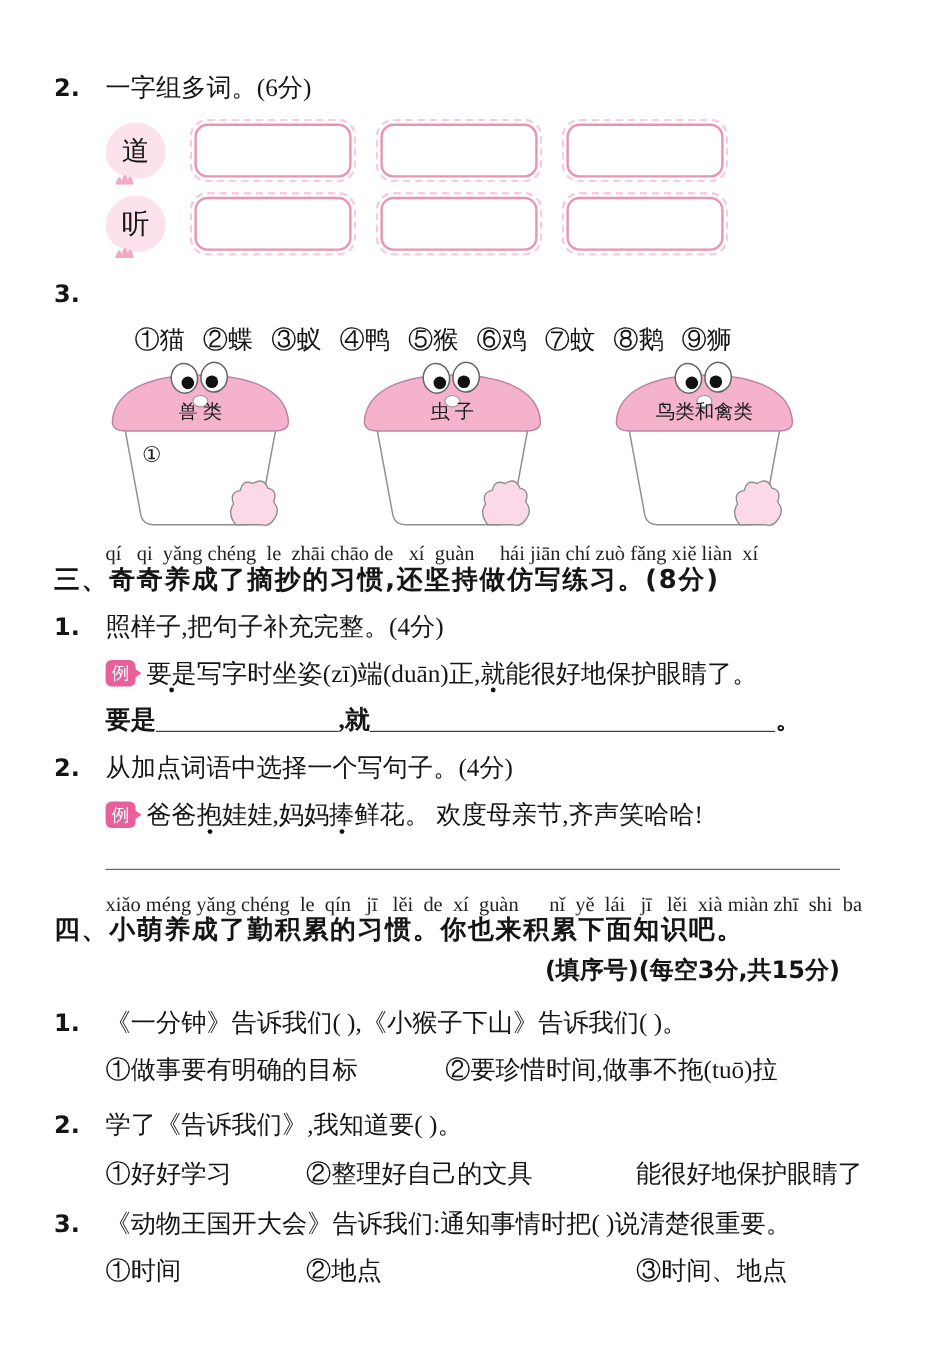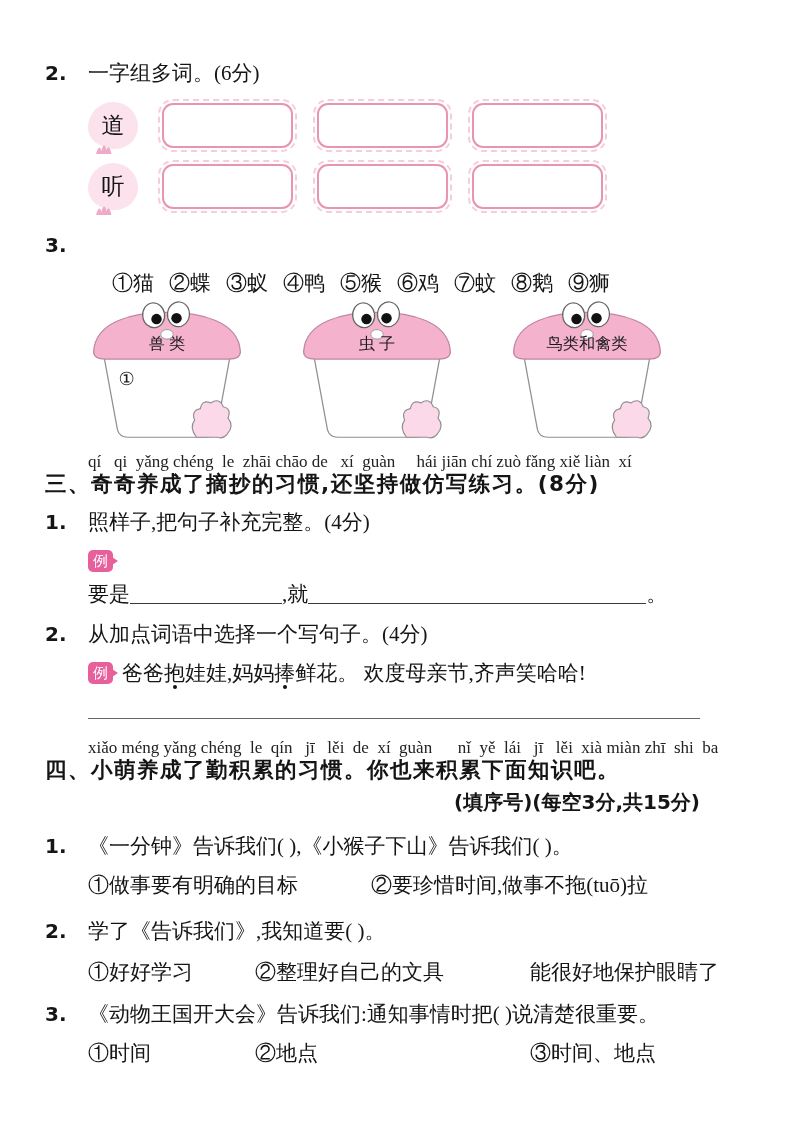--- a/index.html
+++ b/index.html
@@ -72,21 +72,21 @@
     border-left:6px solid #e7609c;
     border-top:4px solid transparent; border-bottom:4px solid transparent;
   }
   .dotc { position:relative; }
   .dotc::after {
     content:''; position:absolute; left:50%; bottom:-4px;
     transform:translateX(-50%);
     width:4px; height:4px; border-radius:50%; background:#111;
   }
   
-  .fill-line { margin-left:43px; margin-top:6px; font-size:21px; line-height:33px; }
+  .fill-line { margin-left:43px; margin-top:6px; font-size:21px; line-height:33px;font-weight:bold; }
   .blank { display:inline-block; border-bottom:1.6px solid #3a3a3a; height:21px; vertical-align:-3px; }
   .blank.b1 { width:152px; }
   .blank.b2 { width:338px; }
   .answer-line { margin-left:43px; margin-top:28px; width:612px; border-bottom:1.8px solid #666; height:1px; }
   
   .sentence { display:flex; align-items:flex-start; margin-top:14px; line-height:31px; }
   .sentence .s-text { font-size:21px; }
   .opts { margin-left:43px; margin-top:8px; display:flex; font-size:21px; line-height:30px; }
   .opt { display:inline-block; }
   .opt.w1a { min-width:283px; }
@@ -199,20 +199,23 @@
     <div class="sec-title">三、奇奇养成了摘抄的习惯,还坚持做仿写练习。(8分)</div>
   </section>
 
   <div class="q-head" style="margin-top:8px;">
     <span class="q-num">1.</span>
     <span class="q-title">照样子,把句子补充完整。(4分)</span>
   </div>
 
   <div class="example">
     <span class="badge">例</span>
+    <p>
+      <span class="dotc">要是</span><span>写字时坐姿(zī)端(duān)正,</span><span class="dotc">就</span><span>能很好地保护眼睛了。</span>
+    </p>
   </div>
 
   <div class="fill-line">
     <span>要是</span><span class="blank b1"></span><span>,就</span><span class="blank b2"></span><span>。</span>
   </div>
 
   <div class="q-head" style="margin-top:8px;">
     <span class="q-num">2.</span>
     <span class="q-title">从加点词语中选择一个写句子。(4分)</span>
   </div>

